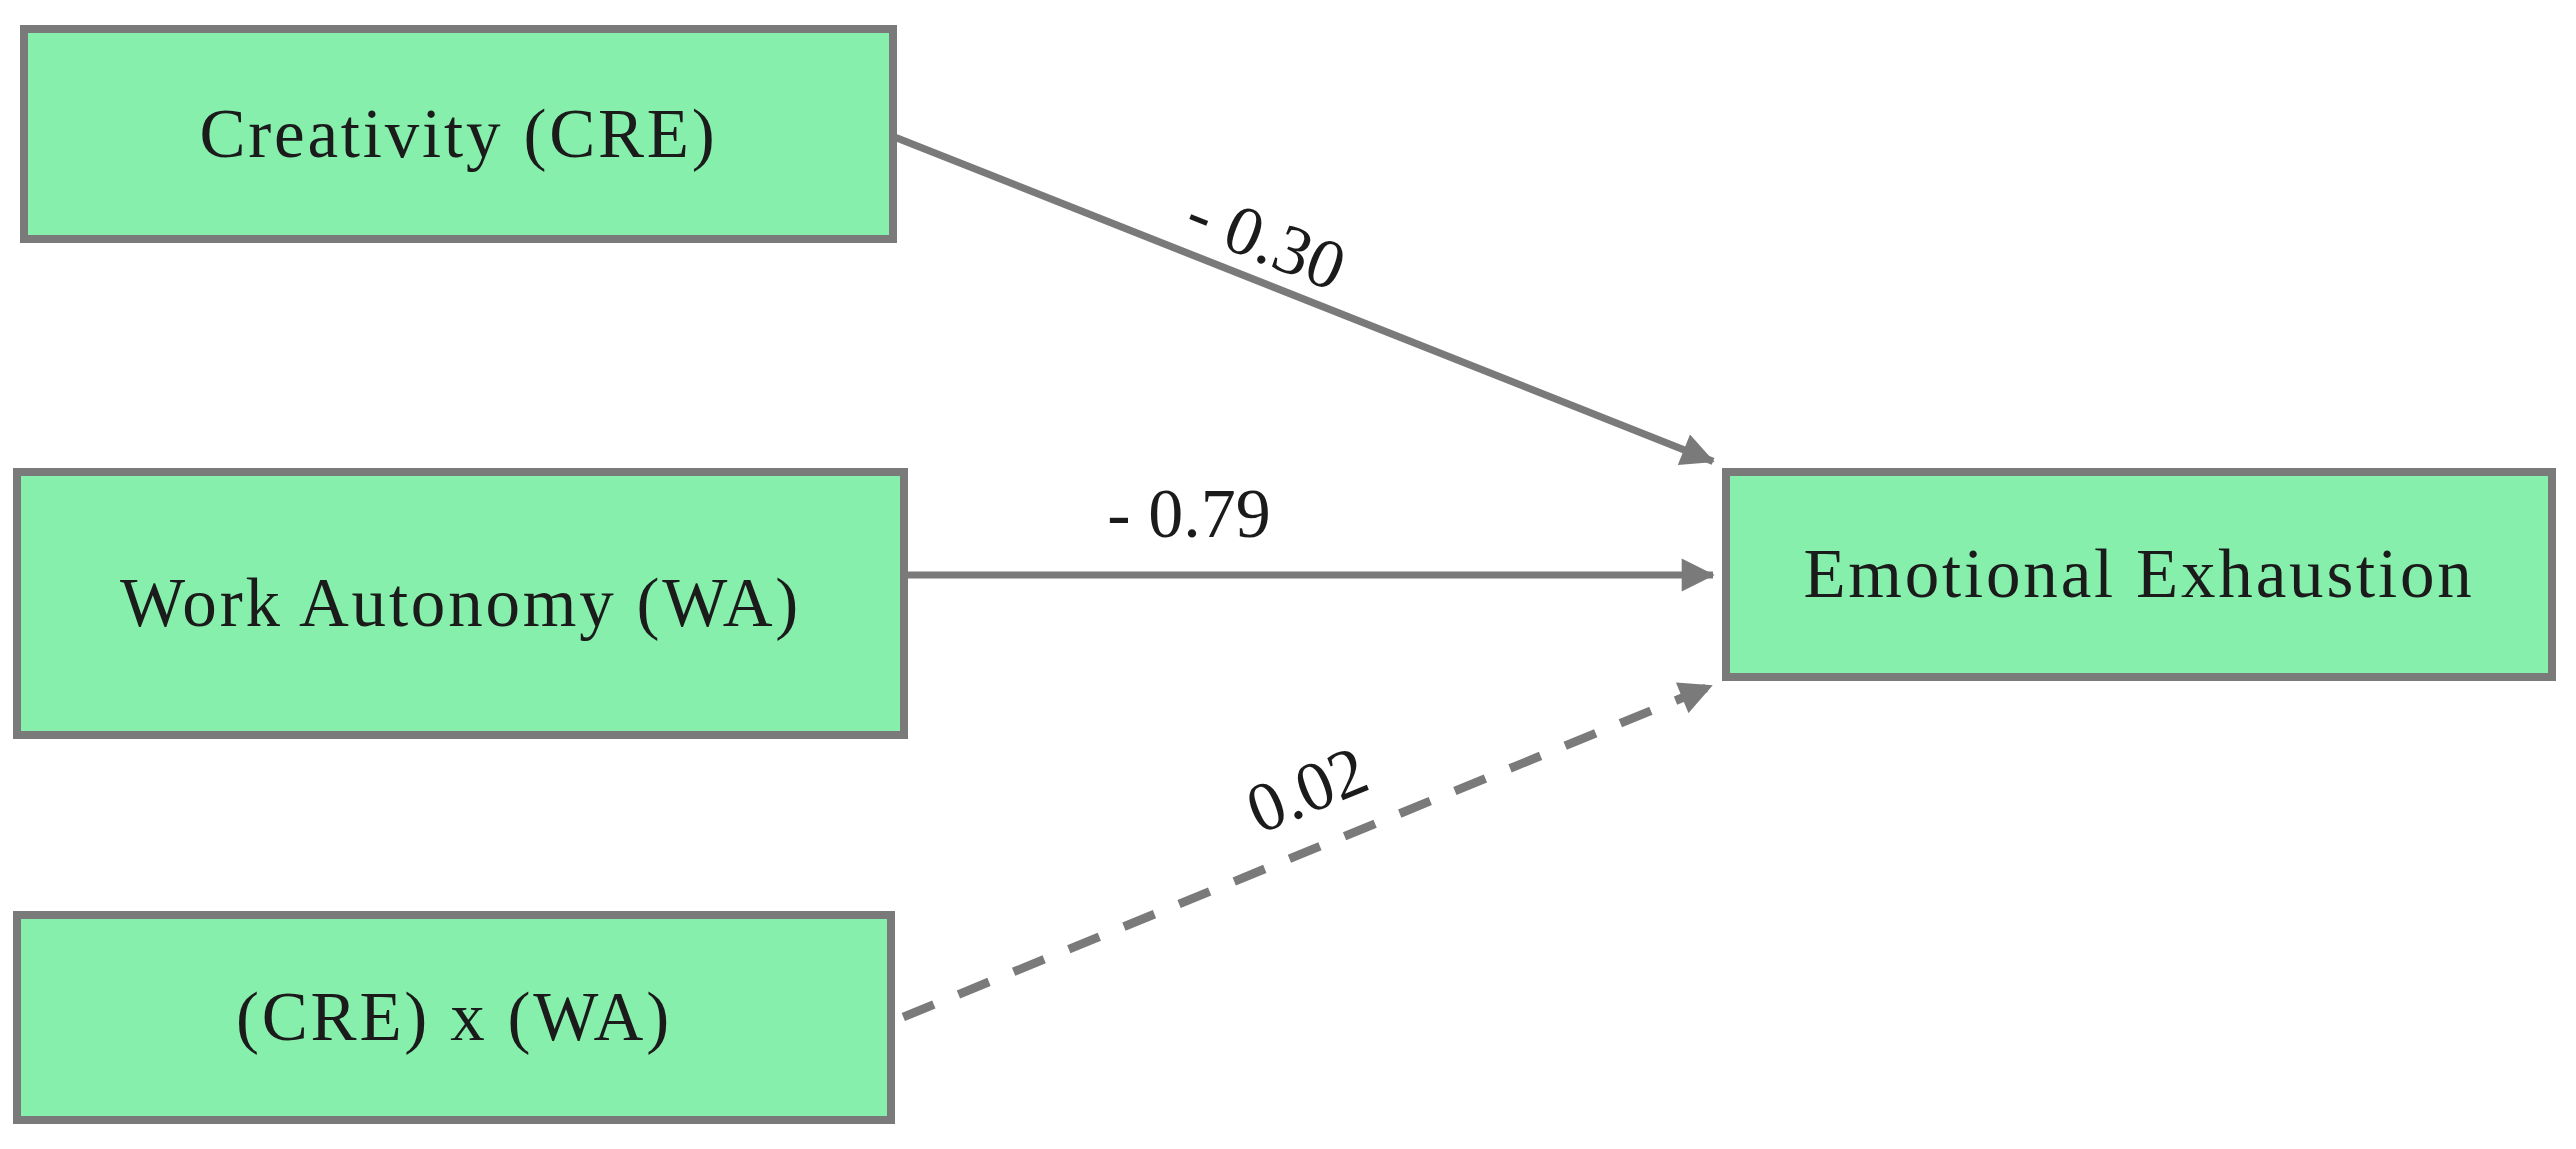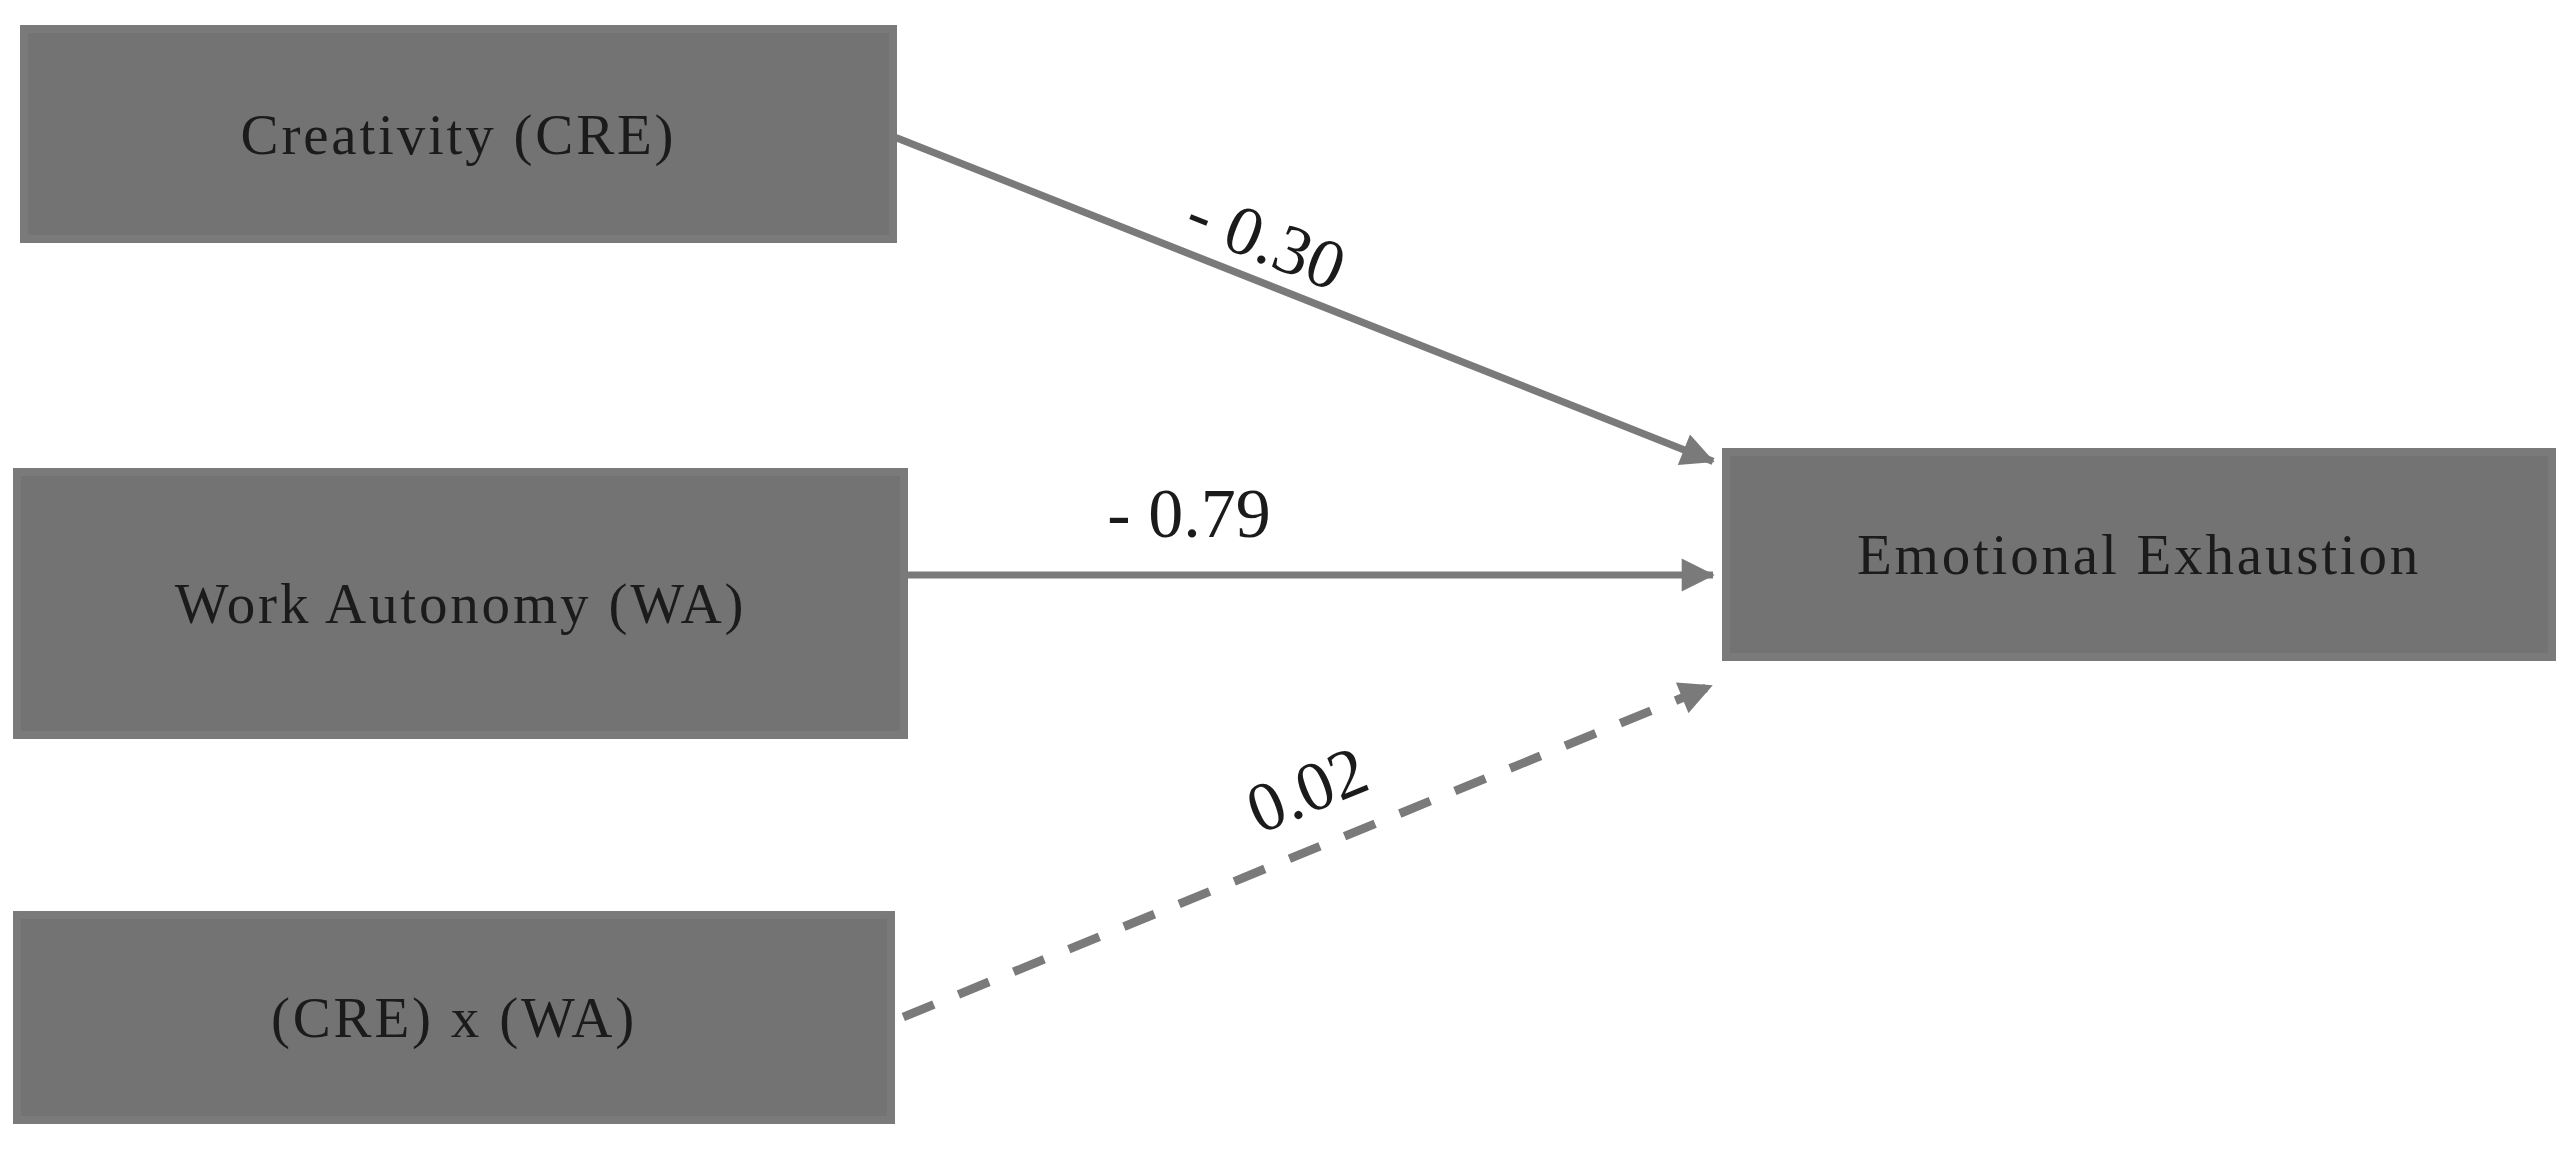--- a/index.html
+++ b/index.html
@@ -19,34 +19,34 @@
     position: absolute;
     left: 0;
     top: 0;
     width: 2576px;
     height: 1150px;
   }
   .box {
     position: absolute;
     box-sizing: border-box;
     border: 8.3px solid #7a7a7a;
-    background: #737373;
+    background: #86efac;
     display: flex;
     align-items: center;
     justify-content: center;
-    font-size: 57px;
+    font-size: 69px;
     letter-spacing: 2.8px;
     color: #1b1b1b;
     white-space: nowrap;
     text-align: center;
   }
   #box-creativity            { left: 20px;   top: 25px;  width: 877px; height: 218px; }
   #box-work-autonomy         { left: 13px;   top: 468px; width: 895px; height: 271px; }
   #box-interaction-term      { left: 13px;   top: 911px; width: 882px; height: 213px; }
-  #box-emotional-exhaustion  { left: 1722px; top: 448px; width: 834px; height: 213px; }
+  #box-emotional-exhaustion  { left: 1722px; top: 468px; width: 834px; height: 213px; }
   .edge-label {
     position: absolute;
     font-size: 70px;
     color: #1b1b1b;
     white-space: nowrap;
   }
   #coef-label-cre {
     left: 1266px;
     top: 240px;
     transform: translate(-50%, -50%) rotate(21.8deg);

